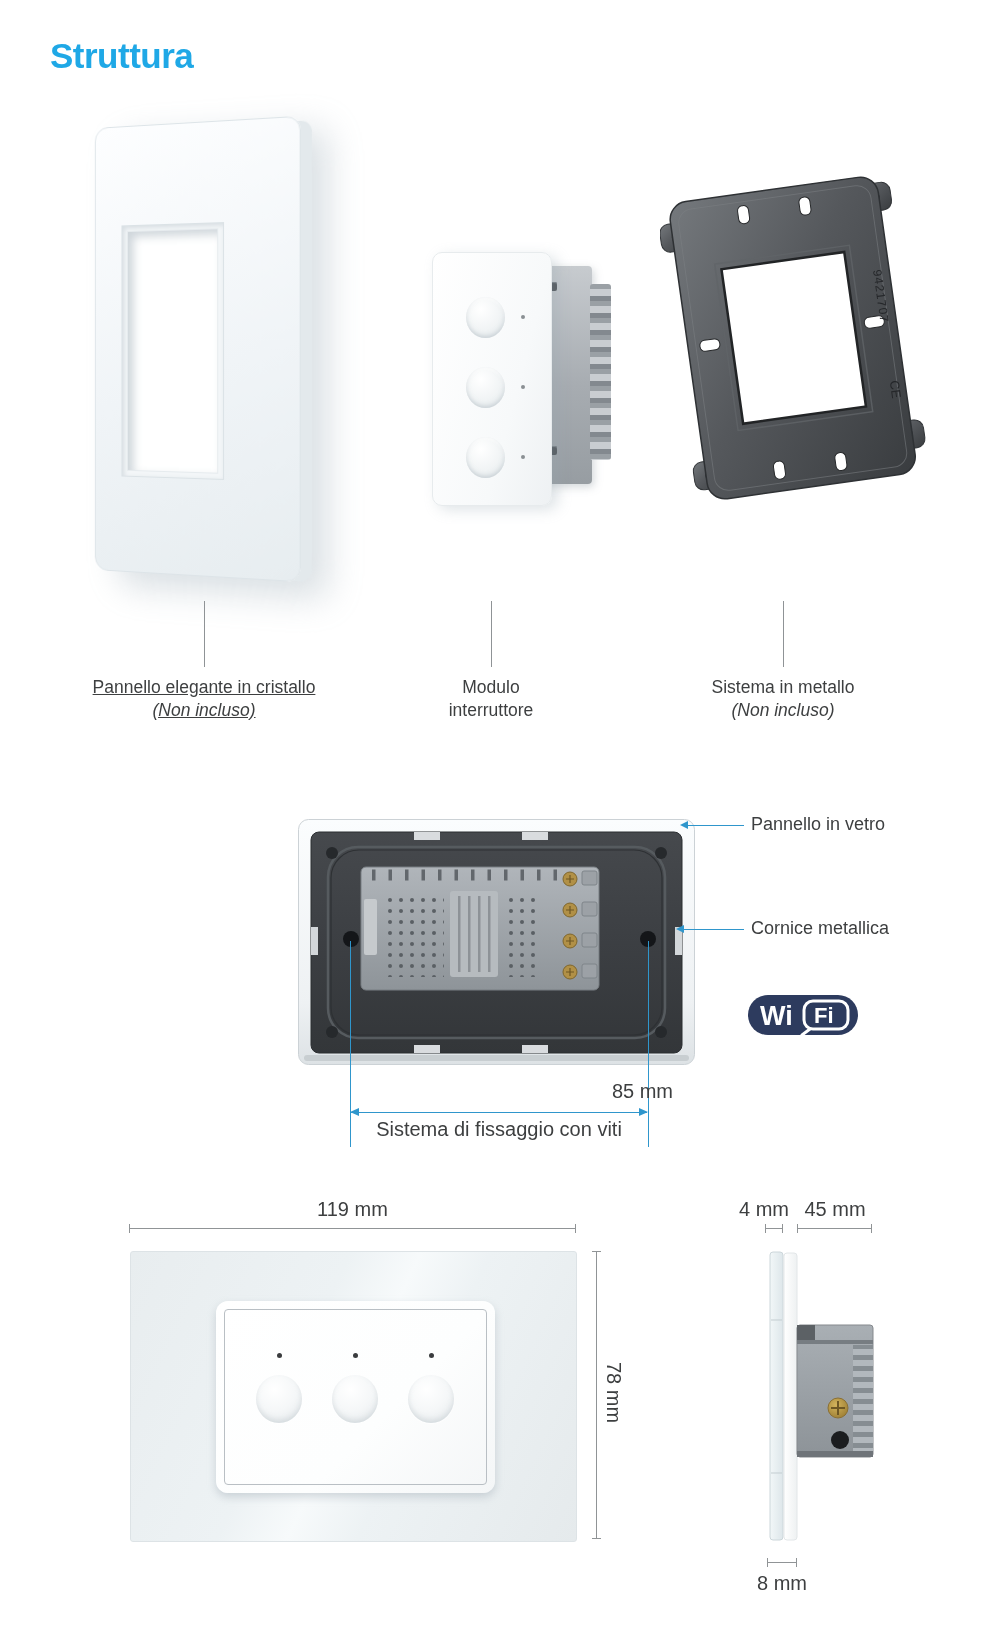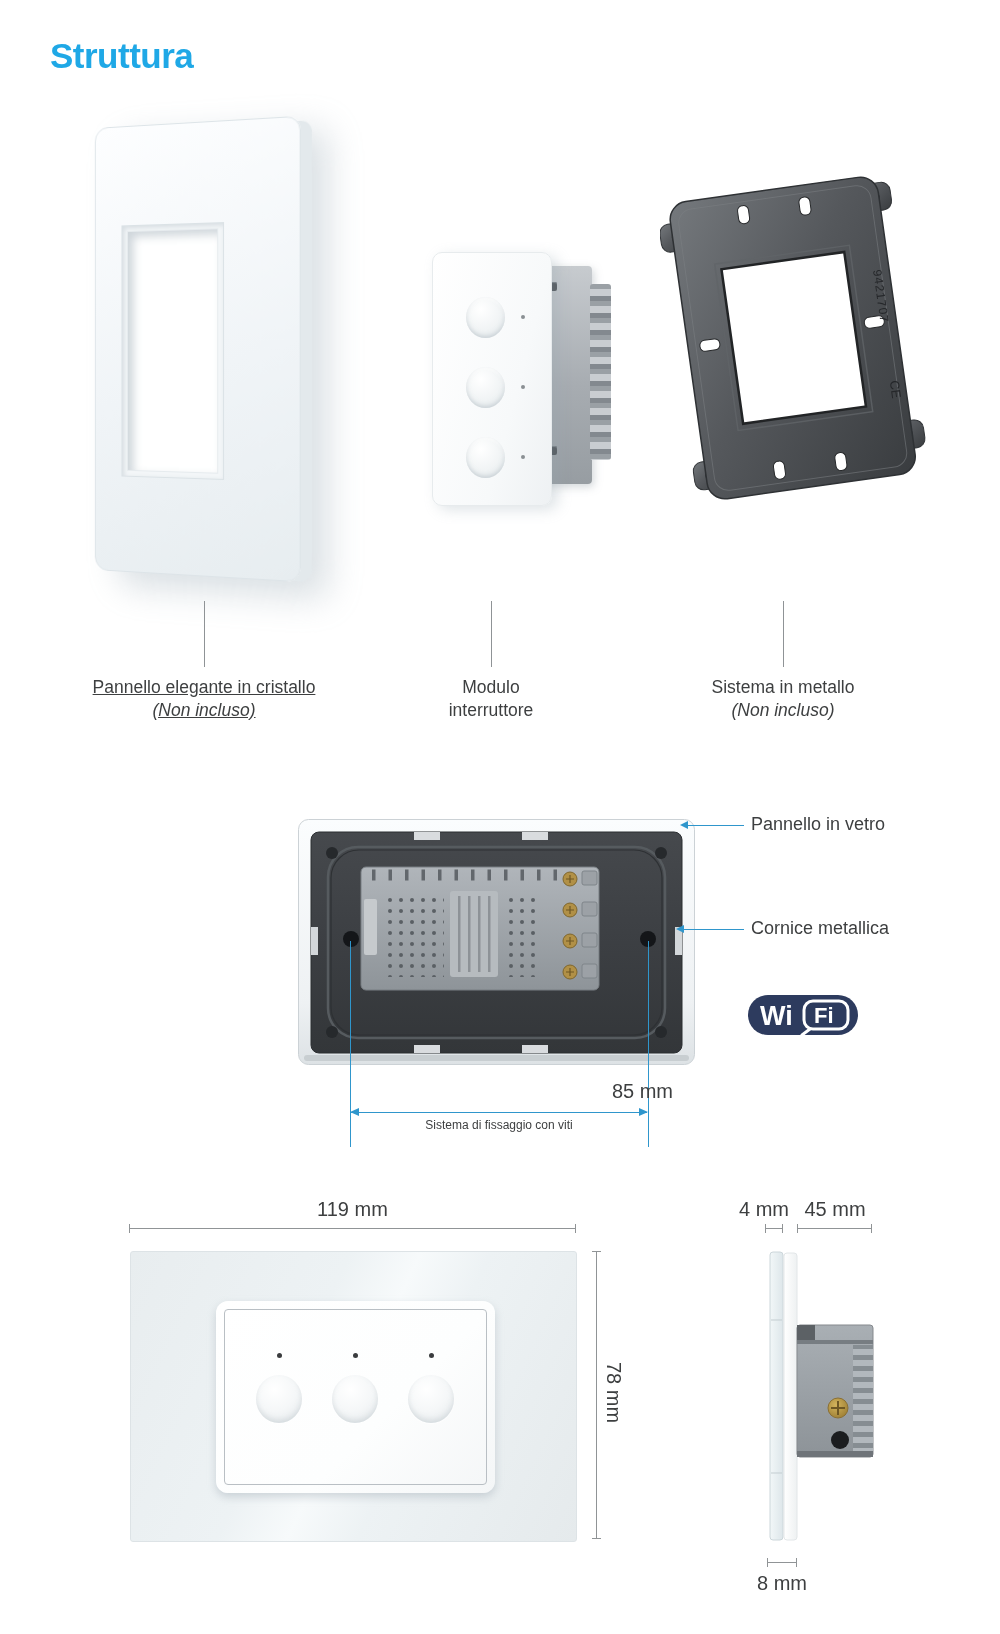--- a/index.html
+++ b/index.html
@@ -57,21 +57,21 @@
   .callout-label{position:absolute;font-size:18px;color:#3d3f40;white-space:nowrap;}
 
   .blue-vline{position:absolute;width:1px;background:#2f96cc;}
   .blue-arrow{position:absolute;height:1px;background:#2f96cc;}
   .blue-arrow::before{content:"";position:absolute;left:-1px;top:-4px;width:0;height:0;
     border-top:4px solid transparent;border-bottom:4px solid transparent;border-right:9px solid #2f96cc;}
   .blue-arrow::after{content:"";position:absolute;right:-1px;top:-4px;width:0;height:0;
     border-top:4px solid transparent;border-bottom:4px solid transparent;border-left:9px solid #2f96cc;}
 
   .dim-text{position:absolute;font-size:20px;color:#3d3f40;white-space:nowrap;}
-  .caption-text{position:absolute;font-size:12px;color:#3d3f40;white-space:nowrap;}
+  .caption-text{position:absolute;font-size:20px;color:#3d3f40;white-space:nowrap;}
   .dim-text.vert{writing-mode:vertical-rl;}
 
   .dim-hline{position:absolute;height:1px;background:#909496;}
   .dim-hline::before,.dim-hline::after{content:"";position:absolute;top:-4px;width:1px;height:9px;background:#909496;}
   .dim-hline::before{left:0;} .dim-hline::after{right:0;}
   .dim-vline{position:absolute;width:1px;background:#909496;}
   .dim-vline::before,.dim-vline::after{content:"";position:absolute;left:-4px;width:9px;height:1px;background:#909496;}
   .dim-vline::before{top:0;} .dim-vline::after{bottom:0;}
 
   

